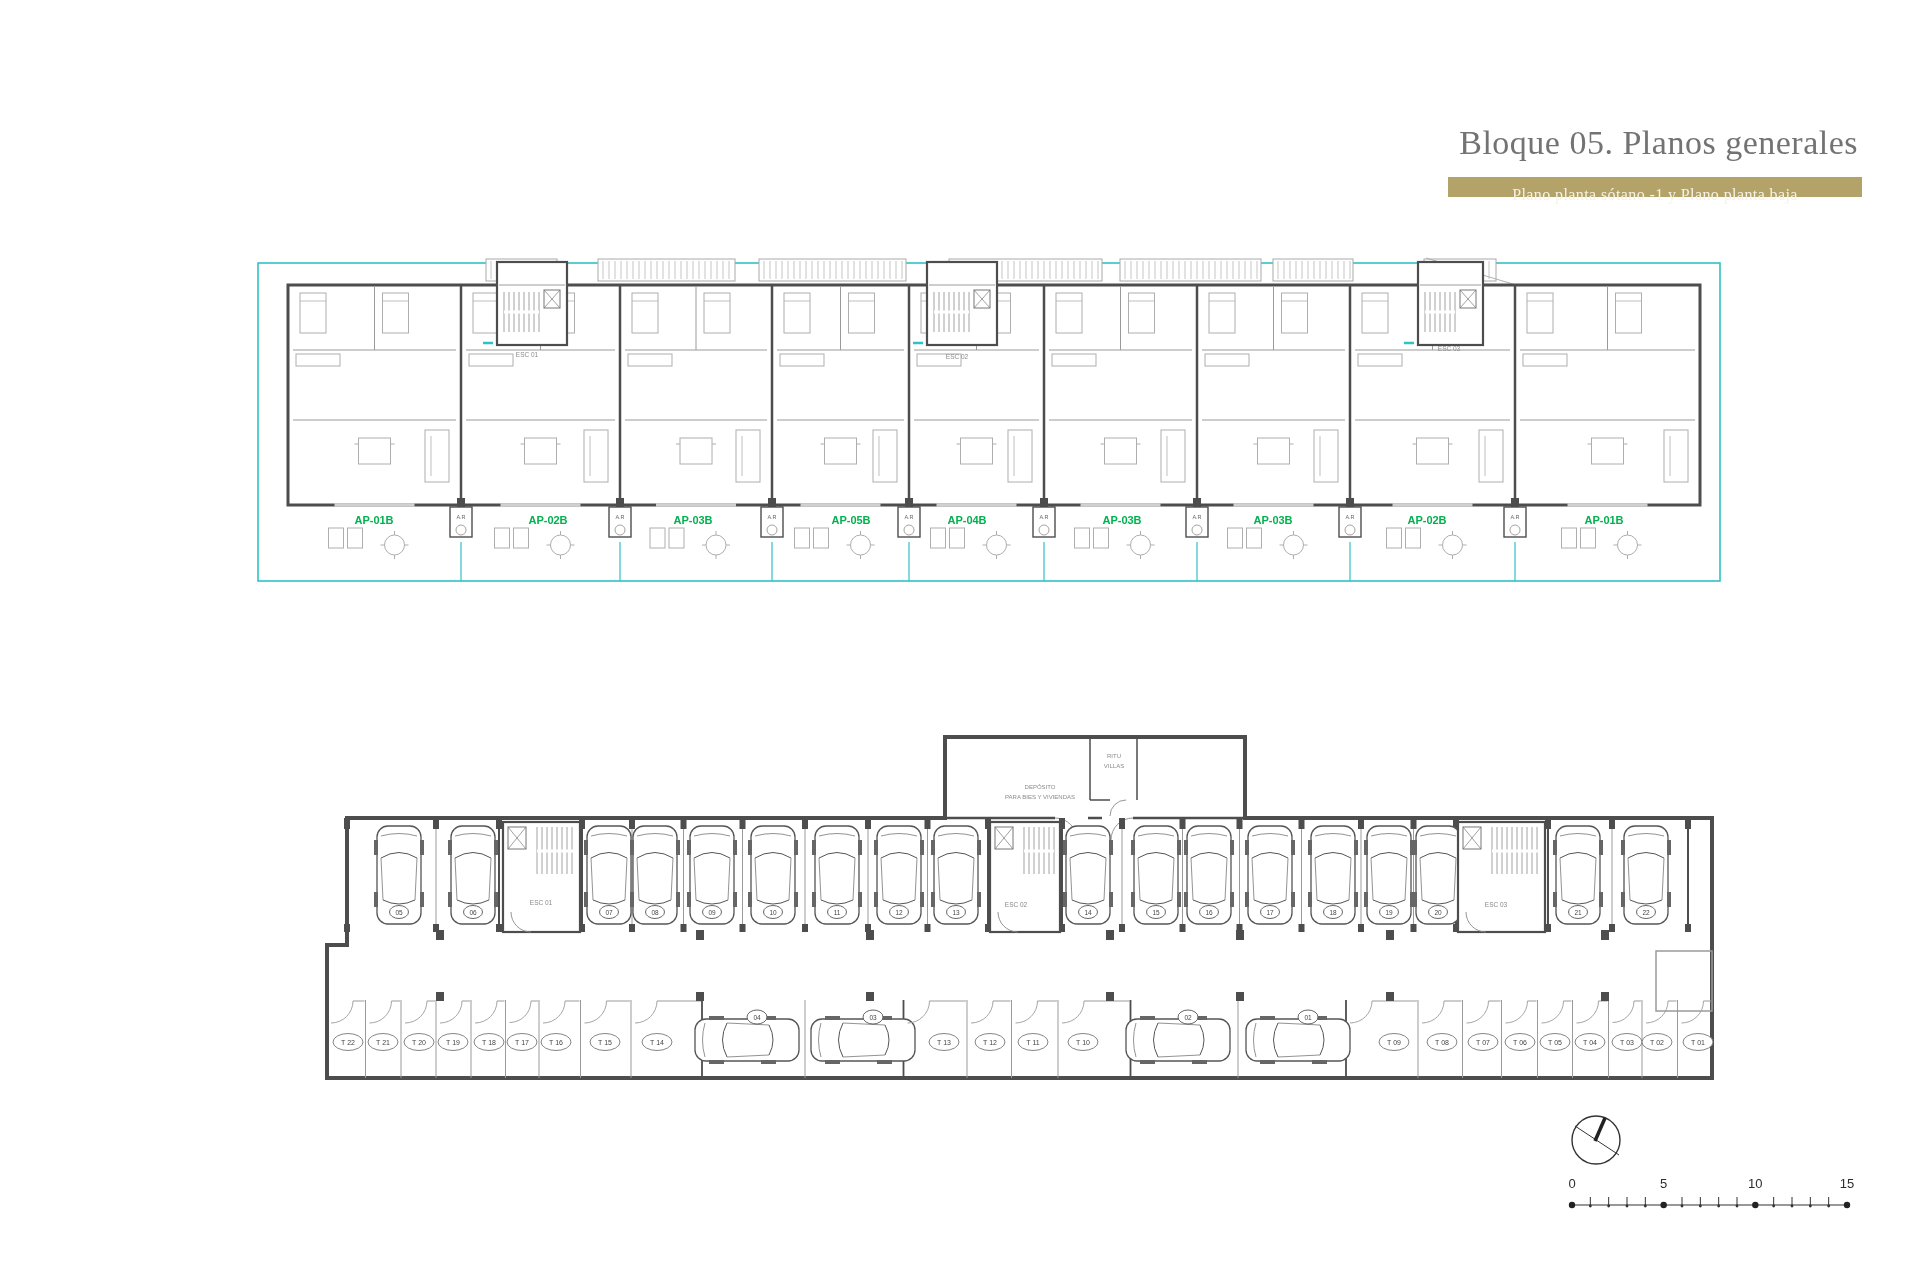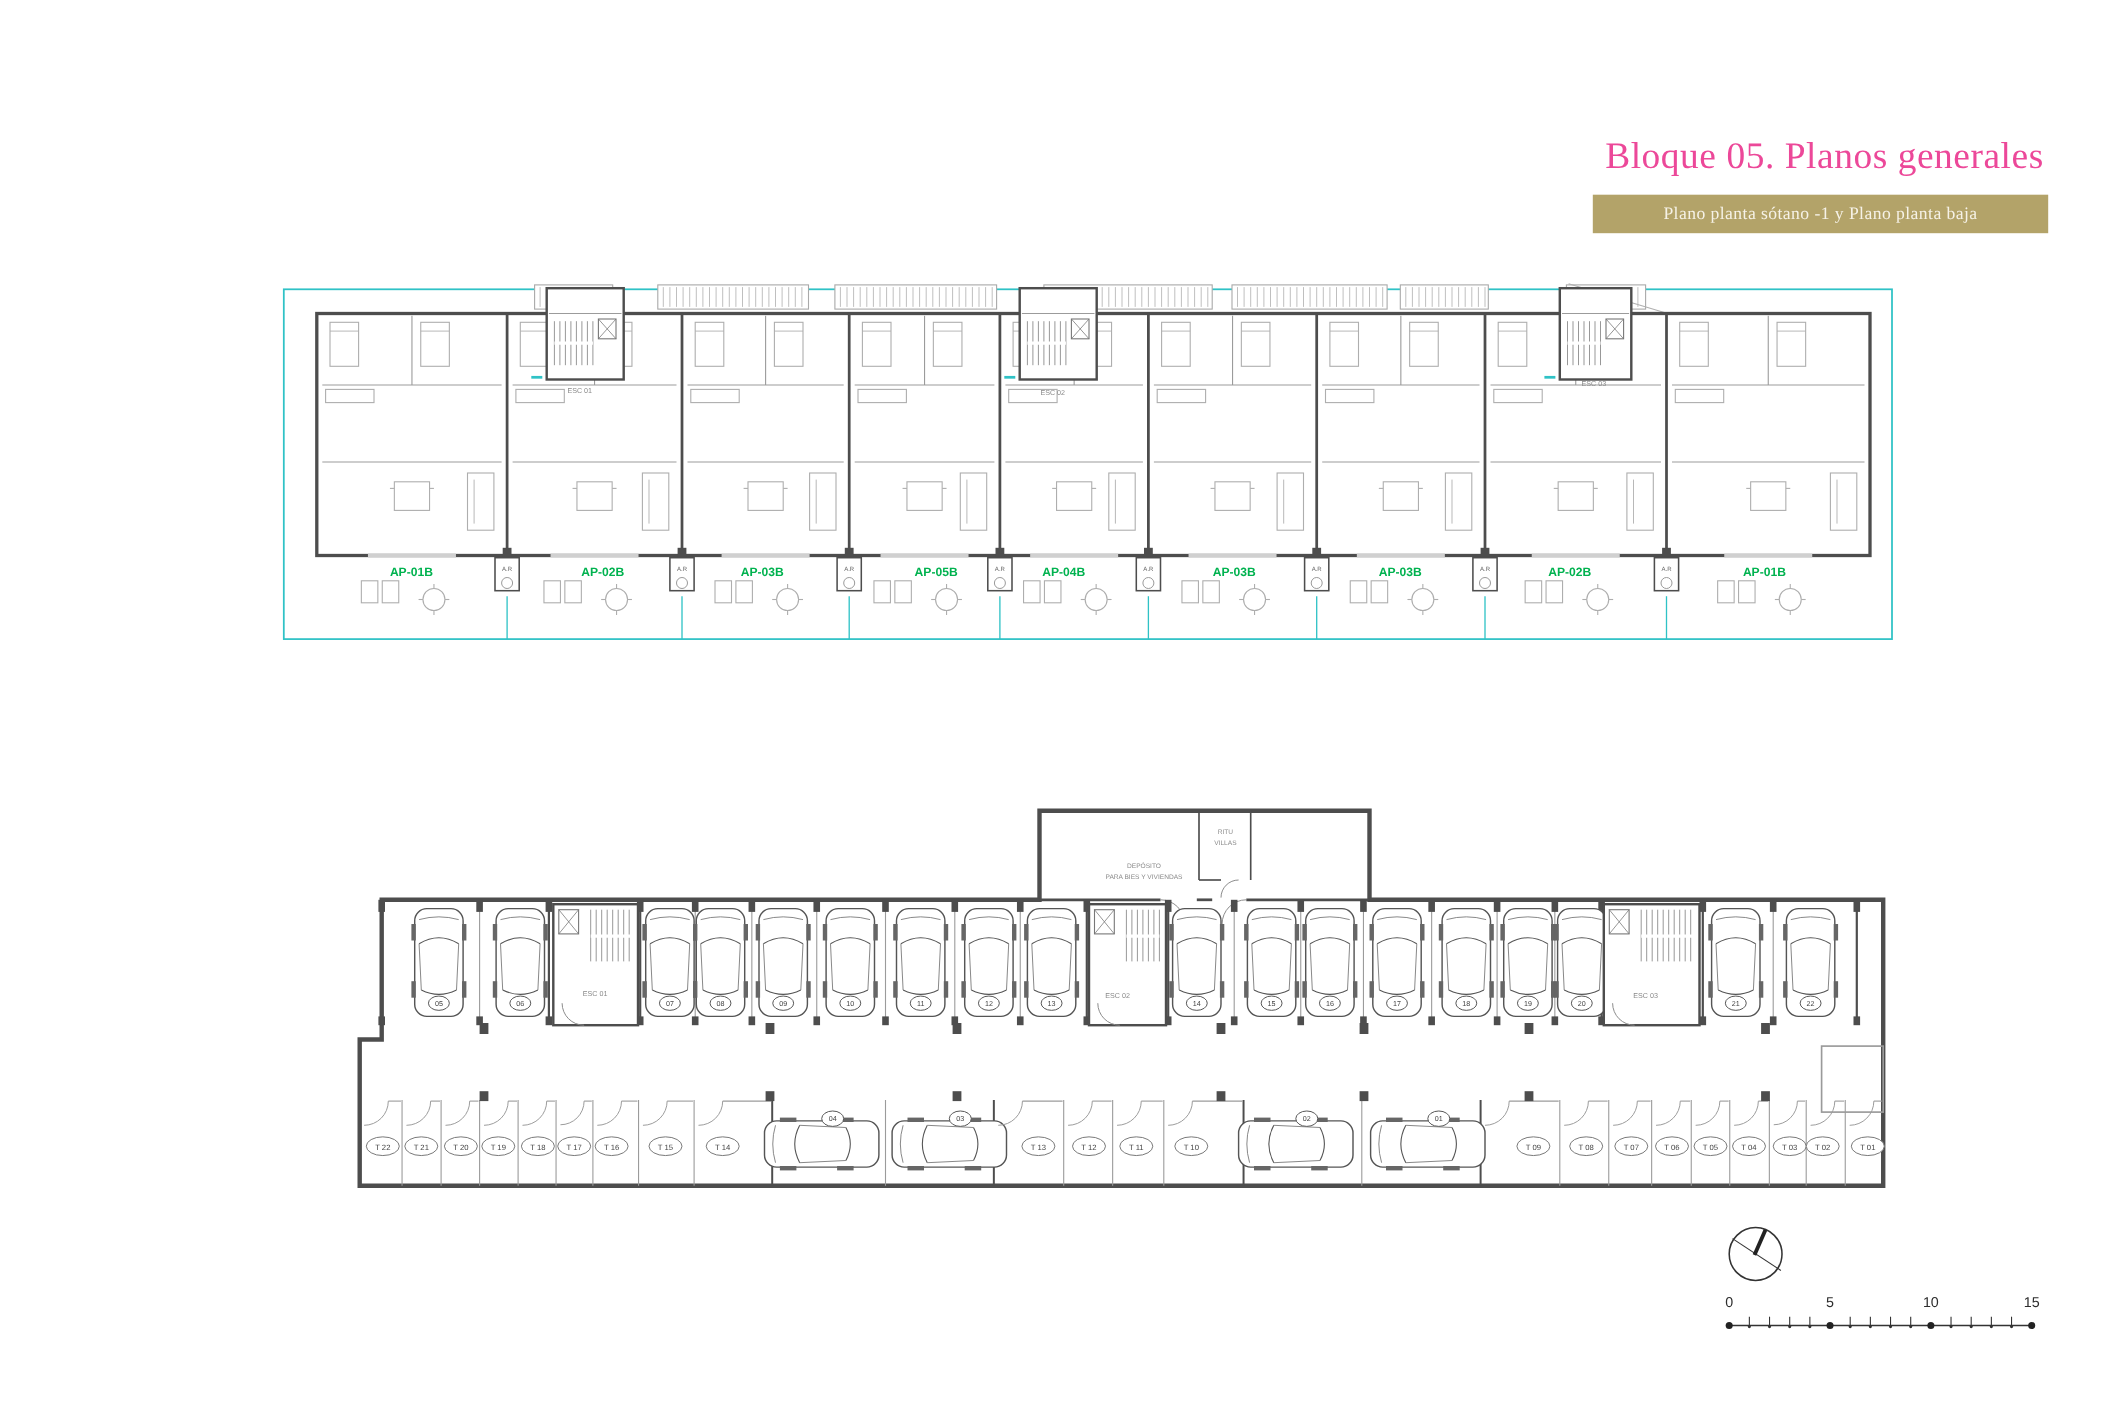--- a/index.html
+++ b/index.html
@@ -1,29 +1,29 @@
 <!DOCTYPE html>
 <html><head>
 <meta charset="utf-8">
 <style>
   html,body{margin:0;padding:0;background:#fff;}
   #canvas{position:relative;width:1920px;height:1280px;background:#ffffff;overflow:hidden;
           font-family:"Liberation Sans",sans-serif;}
   #plan-svg{position:absolute;left:0;top:0;}
   .title{position:absolute;top:124px;right:62px;font-family:"Liberation Serif","DejaVu Serif",serif;
          font-size:34px;color:#4f4f4f;letter-spacing:0.5px;white-space:nowrap;}
-  .band{position:absolute;left:1448px;top:177px;width:414px;height:35px;line-height:35px;
+  .band{position:absolute;left:1448px;top:177px;width:414px;height:20px;line-height:35px;
         text-align:center;color:#f6f2e7;font-family:"Liberation Serif","DejaVu Serif",serif;
         font-size:16px;letter-spacing:0.4px;}
 </style>
 </head>
 <body>
 
 <div id="canvas">
-  <div class="title" style="color: #ec4899;">Bloque 05. Planos generales</div>
+  <div class="title" style="color: #737373;">Bloque 05. Planos generales</div>
   <div class="band" style="background: rgb(179, 163, 105);"><span>Plano planta sótano -1 y Plano planta baja</span></div>
   <svg id="plan-svg" width="1920" height="1280" viewBox="0 0 1920 1280">
       <g>
         <rect x="258" y="263" width="1462" height="318" stroke="#2fc2c6" stroke-width="1.6" fill="none" rx="0"></rect>
         <line x1="461" y1="542" x2="461" y2="581" stroke="#2fc2c6" stroke-width="1.2"></line>
         <line x1="620" y1="542" x2="620" y2="581" stroke="#2fc2c6" stroke-width="1.2"></line>
         <line x1="772" y1="542" x2="772" y2="581" stroke="#2fc2c6" stroke-width="1.2"></line>
         <line x1="909" y1="542" x2="909" y2="581" stroke="#2fc2c6" stroke-width="1.2"></line>
         <line x1="1044" y1="542" x2="1044" y2="581" stroke="#2fc2c6" stroke-width="1.2"></line>
         <line x1="1197" y1="542" x2="1197" y2="581" stroke="#2fc2c6" stroke-width="1.2"></line>

